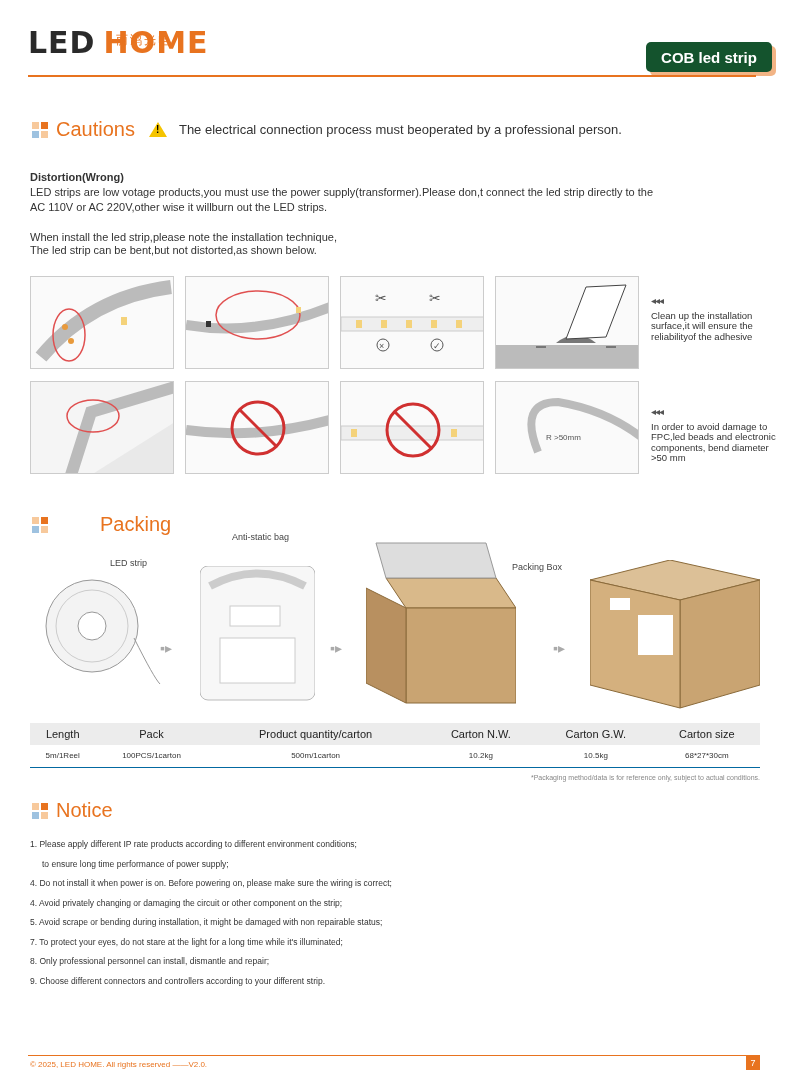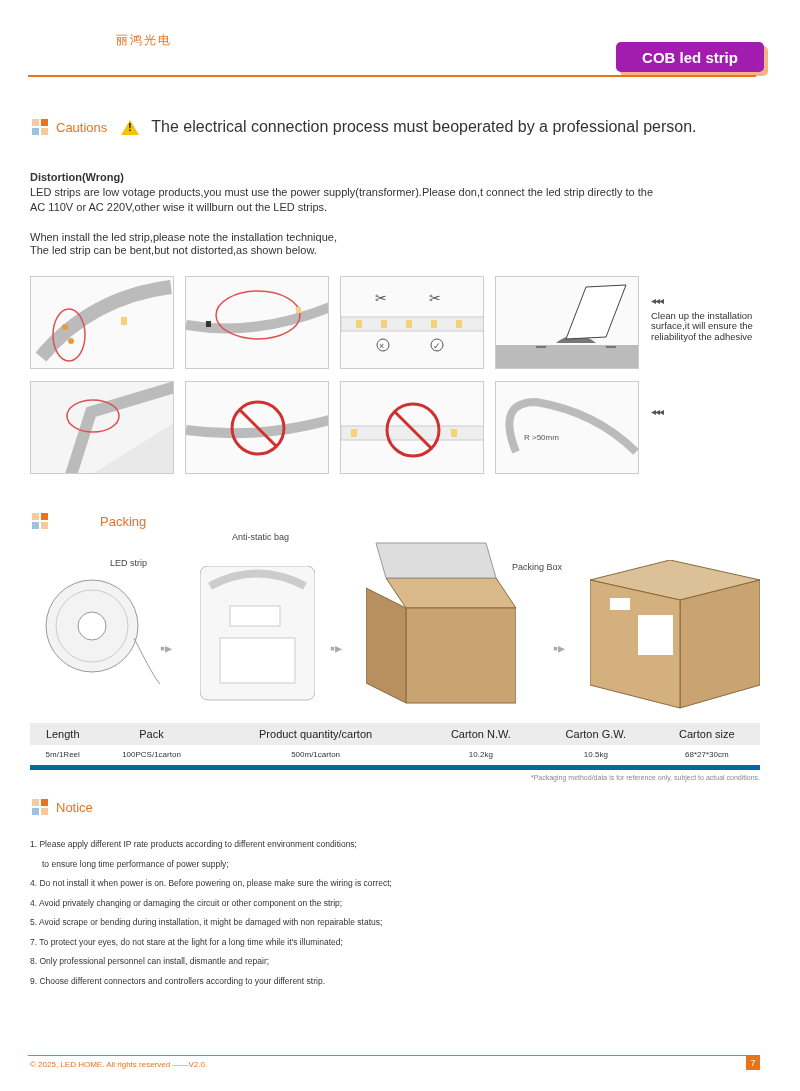--- a/index.html
+++ b/index.html
@@ -3,53 +3,57 @@
 <meta charset="utf-8">
 <style>
   * { box-sizing: border-box; margin: 0; padding: 0; }
   body { width: 800px; height: 1091px; background: #ffffff; font-family: "Liberation Sans", sans-serif; color: #333; position: relative; overflow: hidden; }
   .header { position: absolute; top: 0; left: 0; width: 800px; height: 82px; }
   .logo { position: absolute; left: 28px; top: 26px; height: 44px; display: flex; align-items: flex-start; }
   .logo-text { font-family: "DejaVu Sans", sans-serif; font-weight: bold; font-size: 30px; color: #2a2a2a; letter-spacing: 1px; line-height: 34px; }
   .logo-home { font-family: "DejaVu Sans", sans-serif; font-weight: bold; font-size: 30px; color: #e8731f; letter-spacing: 1px; line-height: 34px; margin-left: 8px; position: relative; }
   .logo-cn { position: absolute; left: 116px; top: 32px; font-size: 12px; color: #e8731f; letter-spacing: 2px; }
   .header-rule { position: absolute; left: 28px; right: 44px; top: 75px; height: 2px; background: #e8731f; }
-  .product-tab { position: absolute; right: 36px; top: 42px; width: 148px; height: 30px; background: #a21caf; border-radius: 5px; color: #fff; font-weight: bold; font-size: 15px; display: flex; align-items: center; justify-content: center; box-shadow: 4px 4px 0 #f2b485; }
+  .product-tab { position: absolute; right: 28px; top: 42px; width: 126px; height: 30px; background: #14532d; border-radius: 5px; color: #fff; font-weight: bold; font-size: 15px; display: flex; align-items: center; justify-content: center; box-shadow: 4px 4px 0 #f2b485; }
   .section-title { position: absolute; left: 32px; display: flex; align-items: center; }
   .grid-icon { width: 16px; height: 16px; display: grid; grid-template-columns: 7px 7px; grid-template-rows: 7px 7px; gap: 2px; margin-right: 8px; }
   .grid-icon span:nth-child(1) { background: #f7c99c; }
   .grid-icon span:nth-child(2) { background: #e8731f; }
   .grid-icon span:nth-child(3) { background: #9ec2e0; }
   .grid-icon span:nth-child(4) { background: #f7c99c; }
-  .section-label { font-size: 13px; color: #e8731f; }
+  .section-label { font-size: 20px; color: #e8731f; }
   .warn { display: inline-block; margin-left: 14px; width: 0; height: 0; border-left: 9px solid transparent; border-right: 9px solid transparent; border-bottom: 15px solid #f5c400; position: relative; }
   .warn::after { content: "!"; position: absolute; left: -2px; top: 2px; font-size: 10px; font-weight: bold; color: #000; }
-  .caution-note { font-size: 16px; color: #333; margin-left: 12px; }
+  .caution-note { font-size: 13px; color: #333; margin-left: 12px; }
   .text-block { position: absolute; left: 30px; font-size: 11px; line-height: 15px; color: #333; }
   .text-block b { font-weight: bold; }
   .panel { position: absolute; border: 1px solid #ccc; background: #fafafa; overflow: hidden; }
   .side-caption { position: absolute; left: 651px; font-size: 9.5px; line-height: 10.5px; color: #333; width: 125px; }
   .side-caption .arr { color: #555; font-size: 10px; letter-spacing: -1px; display: block; margin-bottom: 4px; }
   .pack-label { position: absolute; font-size: 9px; color: #444; }
   .spec-table { position: absolute; left: 30px; top: 723px; width: 730px; border-collapse: collapse; font-size: 11px; }
   .spec-table th { background: #ececec; font-weight: normal; height: 22px; color: #222; }
-  .spec-table td { height: 22px; font-size: 8px; text-align: center; color: #333; border-bottom: 5px solid #0369a1; }
+  .spec-table td { height: 22px; font-size: 8px; text-align: center; color: #333; border-bottom: 1px solid #0369a1; }
   .footnote { position: absolute; right: 40px; top: 774px; font-size: 7px; color: #888; }
   .notice-list { position: absolute; left: 30px; top: 838px; font-size: 8.5px; color: #333; list-style: none; }
   .notice-list li { line-height: 12px; margin-bottom: 7.5px; }
   .notice-list .cont { display: block; padding-left: 12px; }
   .footer-rule { position: absolute; left: 28px; right: 40px; top: 1055px; height: 1px; background: #e8731f; }
   .footer-text { position: absolute; left: 30px; top: 1060px; font-size: 8px; color: #e8731f; }
   .page-num { position: absolute; right: 40px; top: 1056px; width: 14px; height: 14px; background: #e8731f; color: #fff; font-size: 9px; display: flex; align-items: center; justify-content: center; }
   svg { display: block; }
 </style>
 </head>
 <body>
 
 <div class="header">
+  <div class="logo">
+    <span class="logo-text">LED</span>
+    <span class="logo-home">HOME</span>
+  </div>
   <span class="logo-cn">丽鸿光电</span>
   <div class="product-tab">COB led strip</div>
   <div class="header-rule"></div>
 </div>
 
 <div class="section-title" style="top:118px;">
   <div class="grid-icon">
       <span></span>
       <span></span>
       <span></span>
@@ -138,28 +142,29 @@
   <svg width="144" height="93">
       <rect x="0" y="44" width="144" height="14" fill="#eee" stroke="#ccc"></rect>
       <g fill="#f4d27a">
         <rect x="10" y="47" width="6" height="8"></rect>
         <rect x="110" y="47" width="6" height="8"></rect>
       </g>
       <circle cx="72" cy="48" r="26" fill="none" stroke="#d03030" stroke-width="3"></circle>
       <line x1="54" y1="30" x2="90" y2="66" stroke="#d03030" stroke-width="3"></line>
     </svg>
 </div>
-<div class="panel" style="left:495px;top:381px;width:144px;height:93px;">
+<div class="panel" style="left:495px;top:381px;width:144px;height:93px;padding-left:22px;">
   <svg width="144" height="93">
       <path d="M20 70 Q0 20 40 20 Q100 30 140 70" stroke="#bbb" stroke-width="8" fill="none"></path>
       <text x="28" y="58" font-size="8" fill="#555">R &gt;50mm</text>
     </svg>
 </div>
 <div class="side-caption" style="top:407px;">
   <span class="arr">◂◂◂</span>
+  <span>In order to avoid damage to FPC,led beads and electronic components, bend diameter &gt;50 mm</span>
 </div>
 
 <div class="section-title" style="top:513px;gap:44px;">
   <div class="grid-icon">
       <span></span>
       <span></span>
       <span></span>
       <span></span>
     </div>
   <span class="section-label">Packing</span>

